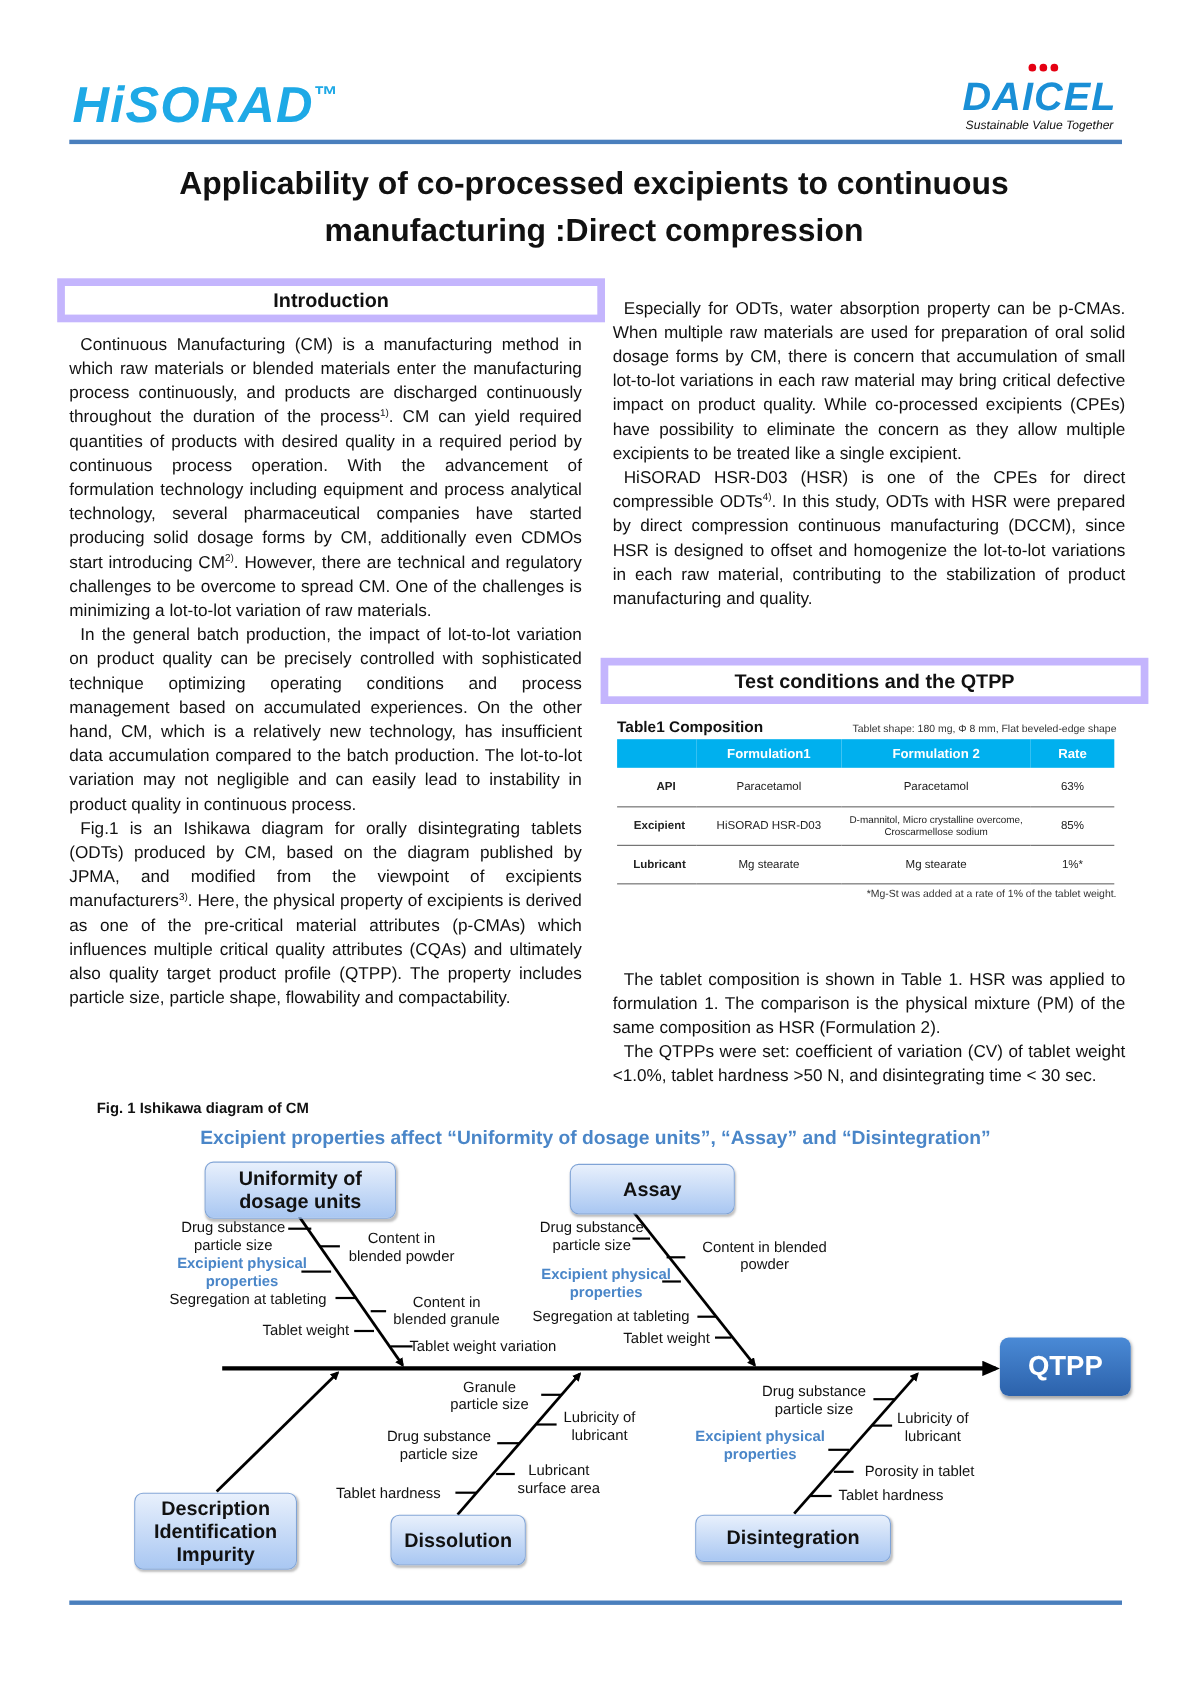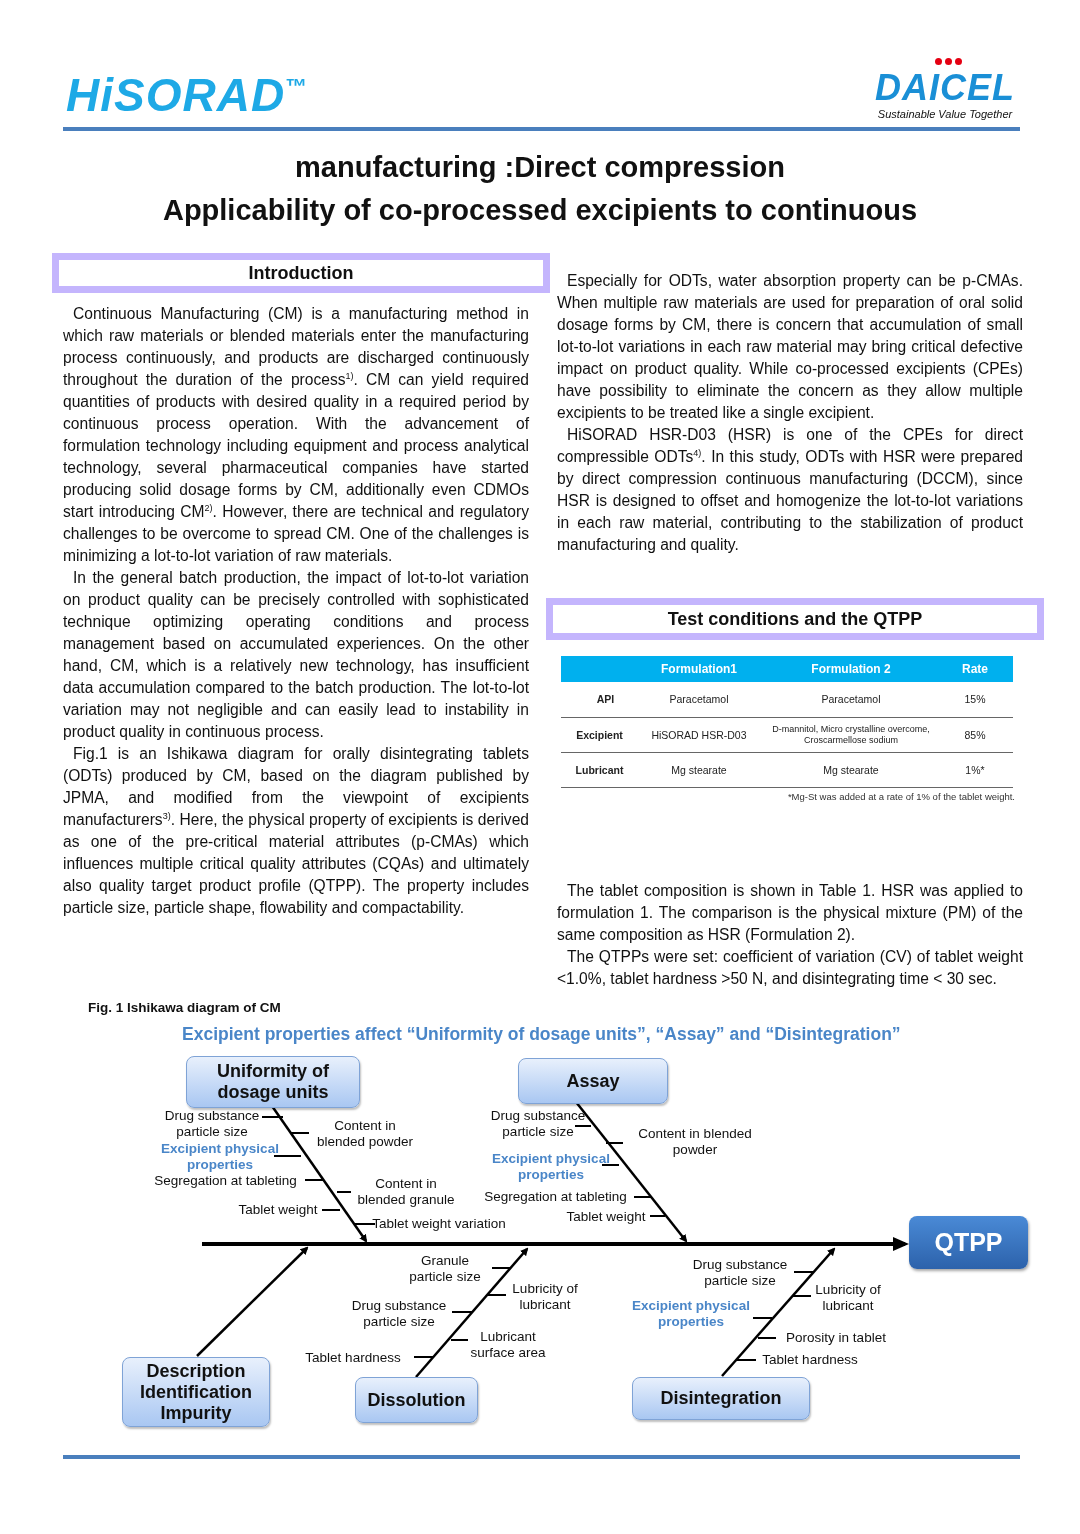--- a/index.html
+++ b/index.html
@@ -46,55 +46,59 @@
       <span class="dot"></span>
       <span class="dot"></span>
       <span class="dot"></span>
     </div>
   <div class="daicel">DAICEL</div>
   <div class="tagline">Sustainable Value Together</div>
 </div>
 <div class="rule" style="top:127px;"></div>
 
 <div class="title">
+  <div>Applicability of co-processed excipients to continuous</div>
   <div>manufacturing :Direct compression</div>
-  <div>Applicability of co-processed excipients to continuous</div>
 </div>
 
 <div class="section-box" style="left:52px; top:253px; width:484px; height:26px;">Introduction</div>
 
 <div class="para" style="left:63px; top:303px; width:466px;">
   <p><span>Continuous Manufacturing (CM) is a manufacturing method in which raw materials or blended materials enter the manufacturing process continuously, and products are discharged continuously throughout the duration of the process</span><sup>1)</sup><span>. CM can yield required  quantities of products with desired quality in a required  period by continuous process operation. With the advancement of formulation technology including equipment and process analytical technology, several pharmaceutical companies have started producing solid dosage forms by CM, additionally even CDMOs start introducing CM</span><sup>2)</sup><span>. However, there are technical and regulatory challenges to be overcome to spread CM. One of the challenges is minimizing a lot-to-lot variation of raw materials.</span></p>
   <p>In the general batch production, the impact of lot-to-lot variation on product quality can be precisely controlled with sophisticated technique optimizing operating conditions and process management based on accumulated experiences. On the other hand, CM, which is a relatively new technology, has insufficient data accumulation compared to the batch production. The lot-to-lot variation may not negligible and can easily lead to instability in product quality in continuous process.</p>
   <p><span>Fig.1 is an Ishikawa diagram for orally disintegrating tablets (ODTs) produced by CM, based on the diagram published by JPMA, and modified from the viewpoint of excipients manufacturers</span><sup>3)</sup><span>. Here, the physical property of excipients is derived as one of the pre-critical material attributes (p-CMAs) which influences multiple critical quality attributes (CQAs) and ultimately also quality target product profile (QTPP).  The property includes particle size, particle shape, flowability and compactability.</span></p>
 </div>
 
 <div class="para" style="left:557px; top:270px; width:466px;">
   <p>Especially for ODTs, water absorption property can be p-CMAs. When multiple raw materials are used for preparation of oral solid dosage forms by CM, there is concern that accumulation of small lot-to-lot variations in each raw material may bring critical defective impact on product quality. While co-processed excipients (CPEs) have possibility to eliminate the concern as they allow multiple excipients to be treated like a single excipient.</p>
   <p><span>HiSORAD HSR-D03 (HSR) is one of the CPEs for direct compressible ODTs</span><sup>4)</sup><span>. In this study, ODTs with HSR were prepared by direct compression continuous manufacturing (DCCM), since HSR is designed to offset and homogenize the lot-to-lot variations in each raw material, contributing to the stabilization of product manufacturing and quality.</span></p>
 </div>
 
 <div class="section-box" style="left:546px; top:598px; width:484px; height:28px; line-height:28px;">Test conditions and the QTPP</div>
 
 <div class="tbl-wrap">
+  <div class="tbl-cap">
+    <span class="tbl-title">Table1 Composition</span>
+    <span class="tbl-note-top">Tablet shape: 180 mg, Φ 8 mm, Flat beveled-edge shape</span>
+  </div>
   <table class="comp">
     <thead>
       <tr>
         <th style="width:70px"></th>
         <th style="width:130px">Formulation1</th>
         <th style="width:170px">Formulation 2</th>
         <th>Rate</th>
       </tr>
     </thead>
     <tbody>
       <tr style="height:35px">
         <td class="rowh" style="padding-left:18px">API</td>
         <td>Paracetamol</td>
         <td>Paracetamol</td>
-        <td>15%</td>
+        <td>63%</td>
       </tr>
       <tr style="height:35px">
         <td class="rowh">Excipient</td>
         <td>HiSORAD HSR-D03</td>
         <td class="small">D-mannitol, Micro crystalline overcome, Croscarmellose sodium</td>
         <td>85%</td>
       </tr>
       <tr style="height:35px">
         <td class="rowh">Lubricant</td>
         <td>Mg stearate</td>

